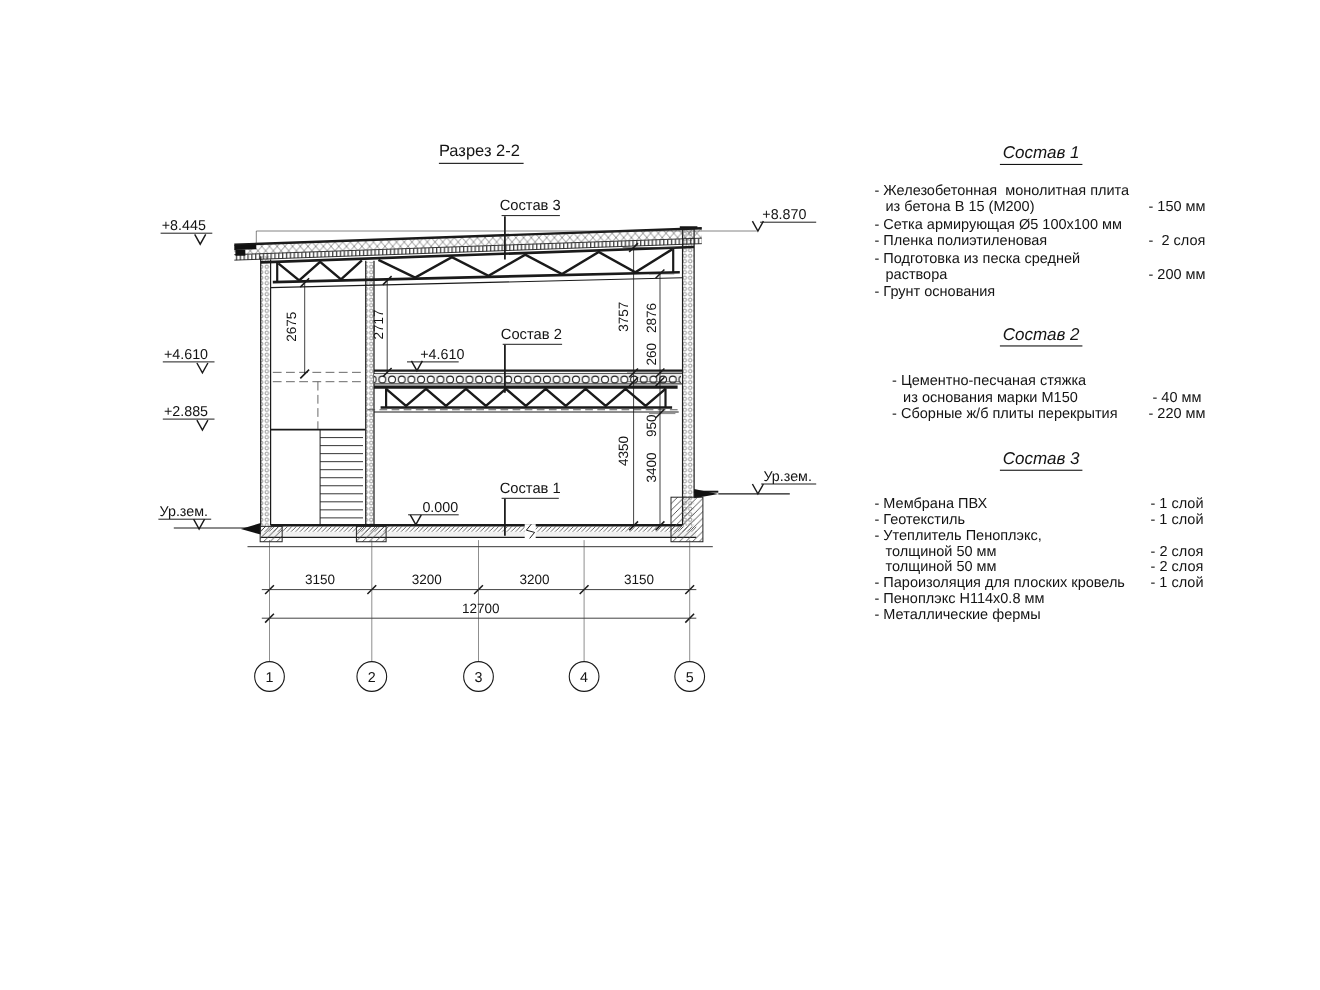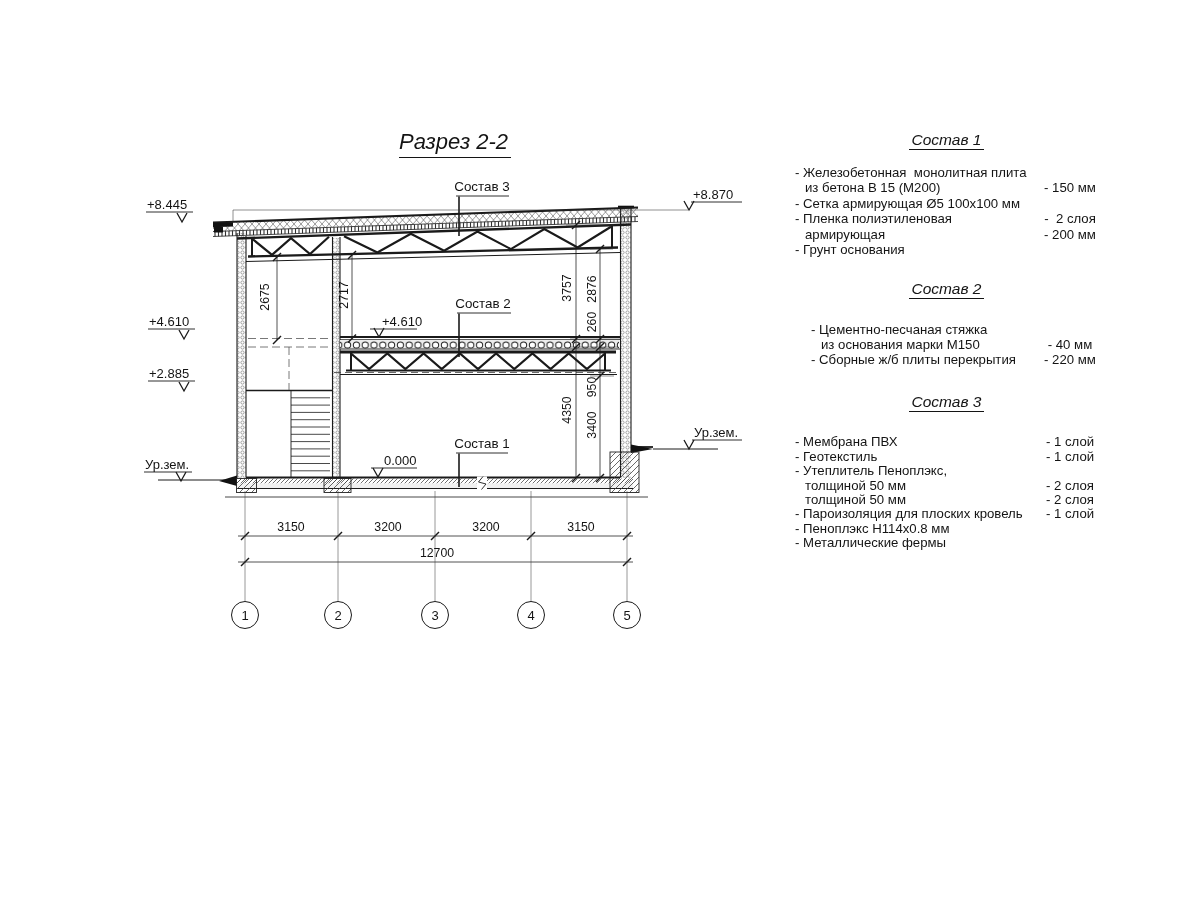--- a/index.html
+++ b/index.html
@@ -1,18 +1,18 @@
 <!DOCTYPE html>
 <html><head>
 <meta charset="utf-8">
 <style>
   html,body{margin:0;padding:0;background:#fff;}
   .page{position:relative;width:1200px;height:900px;background:#fff;overflow:hidden;
         font-family:"Liberation Sans",sans-serif;color:#141414;}
-  .title{position:absolute;left:399px;top:129px;font-style:italic;font-size:22px;
+  .title{position:absolute;left:399px;top:129px;font-size:15px;
          border-bottom:1.4px solid #141414;padding:0 3px 2px 0;}
   .legend{position:absolute;left:795px;top:130px;width:303px;font-size:13.2px;line-height:15.4px;}
   .lsec-title{text-align:center;font-style:italic;font-size:15.5px;line-height:18px;}
   .lsec-title span{border-bottom:1.2px solid #141414;padding:0 3px 1px 3px;}
   .lrow{display:flex;justify-content:space-between;}
   .lrow .t{white-space:pre;flex:1;}
   .lrow.ind .t{padding-left:10px;}
   .lrow .val{white-space:pre;width:56px;flex:none;text-align:center;}
   svg text{font-family:"Liberation Sans",sans-serif;fill:#141414;font-size:13px;}
   svg text.dim{font-size:12.3px;}
@@ -264,22 +264,26 @@
             <span class="val">- 150 мм</span>
           </div>
           <div class="lrow">
             <span class="t">- Сетка армирующая Ø5 100х100 мм</span>
             <span class="val"></span>
           </div>
           <div class="lrow">
             <span class="t">- Пленка полиэтиленовая</span>
             <span class="val">-  2 слоя</span>
           </div>
-          <div class="lrow ind">
-            <span class="t">армирующая</span>
+          <div class="lrow">
+            <span class="t">- Подготовка из песка средней</span>
+            <span class="val"></span>
+          </div>
+          <div class="lrow ind">
+            <span class="t">раствора</span>
             <span class="val">- 200 мм</span>
           </div>
           <div class="lrow">
             <span class="t">- Грунт основания</span>
             <span class="val"></span>
           </div>
         </div>
       </div>
       <div style="margin-top: 23px;">
         <div class="lsec-title"><span>Состав 2</span></div>

